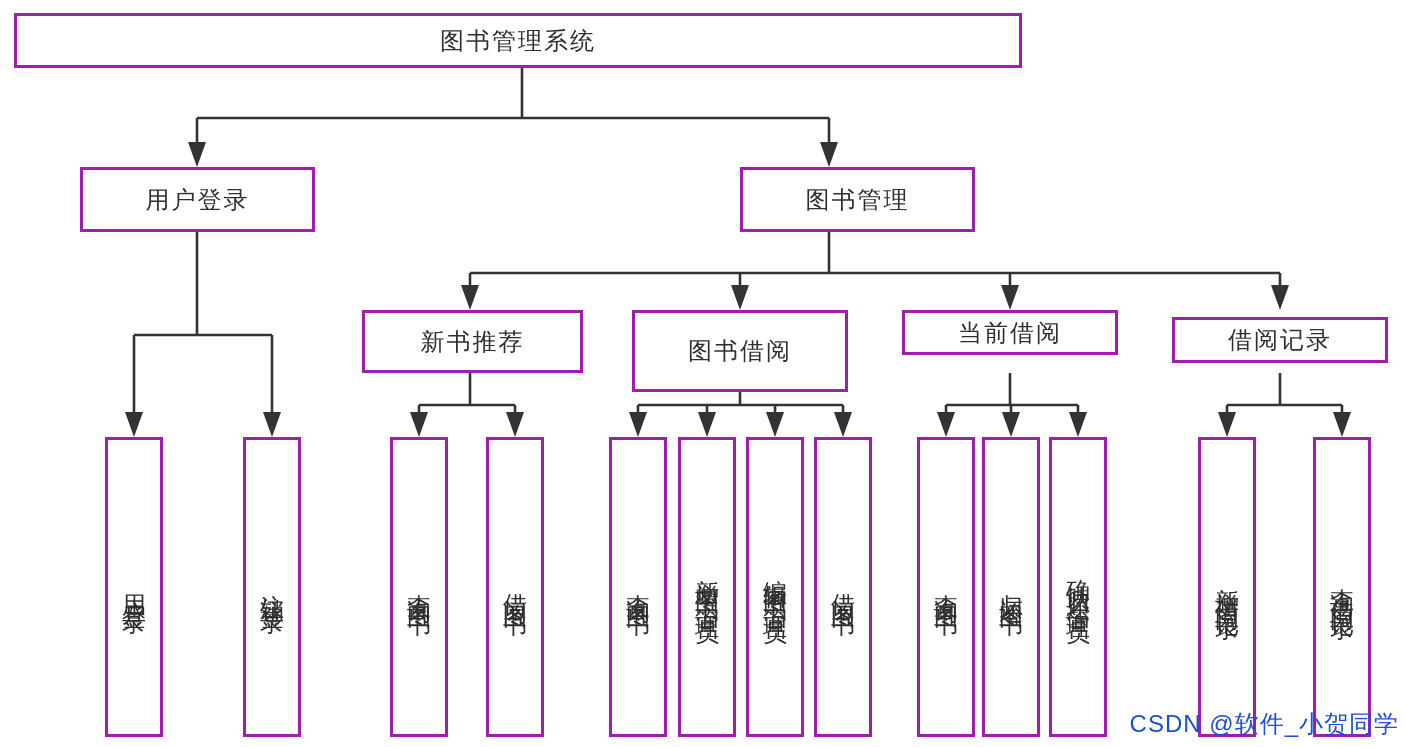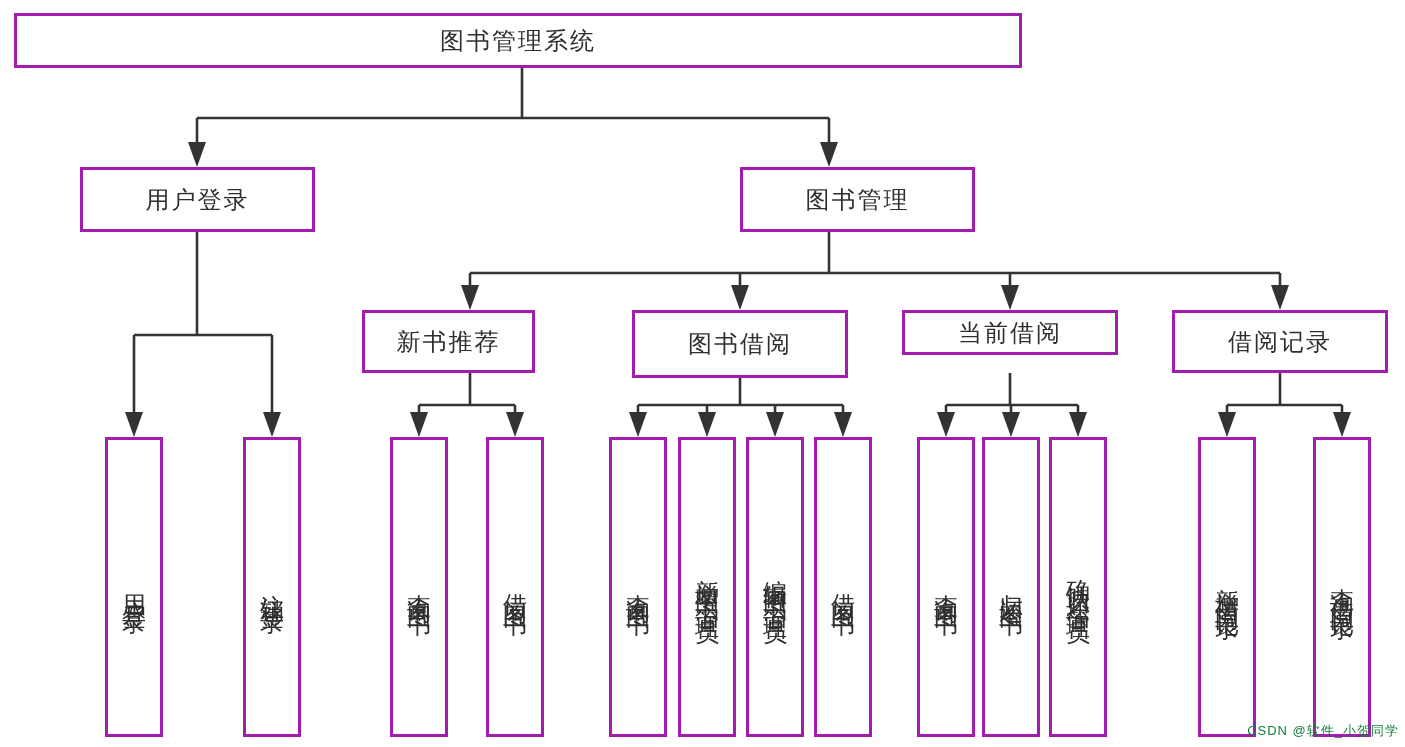--- a/index.html
+++ b/index.html
@@ -34,23 +34,23 @@
     text-orientation: mixed;
     letter-spacing: 6px;
     font-size: 24px;
     line-height: 1;
   }
   .watermark {
     position: absolute;
     right: 6px;
     bottom: 7px;
     z-index: 10;
-    font-size: 13px;
+    font-size: 24px;
     letter-spacing: 1px;
-    color: #15803d;
+    color: #1d4ed8;
   }
 </style>
 </head>
 <body>
 
 <div class="stage">
 
   <svg class="wires" width="1405" height="747" viewBox="0 0 1405 747">
 
     <path d="M522 68 V118"></path>
@@ -111,24 +111,24 @@
     <path d="M1342 405 V414"></path>
     <polygon points="1218,412 1236,412 1227,437"></polygon>
     <polygon points="1333,412 1351,412 1342,437"></polygon>
   </svg>
 
   <div class="box" style="left:14px; top:13px; width:1008px; height:55px;">图书管理系统</div>
 
   <div class="box" style="left:80px; top:167px; width:235px; height:65px;">用户登录</div>
   <div class="box" style="left:712px; top:167px; width:235px; height:65px;margin-left:28px;">图书管理</div>
 
-  <div class="box" style="left:362px; top:310px; width:173px; height:63px;">新书推荐</div>
-  <div class="box" style="left:632px; top:310px; width:216px; height:68px;">图书借阅</div>
+  <div class="box" style="left:362px; top:310px; width:221px; height:63px;">新书推荐</div>
+  <div class="box" style="left:632px; top:310px; width:216px; height:82px;">图书借阅</div>
   <div class="box" style="left:902px; top:310px; width:216px; height:45px;">当前借阅</div>
-  <div class="box" style="left:1172px; top:310px; width:216px; height:63px;">借阅记录</div>
+  <div class="box" style="left:1172px; top:317px; width:216px; height:46px;">借阅记录</div>
 
   <div class="box leaf" style="left:105px; top:437px; width:58px; height:300px;">
     <span>用户登录</span>
   </div>
   <div class="box leaf" style="left:243px; top:437px; width:58px; height:300px;">
     <span>注销登录</span>
   </div>
 
   <div class="box leaf" style="left:390px; top:437px; width:58px; height:300px;">
     <span>查询图书</span>

